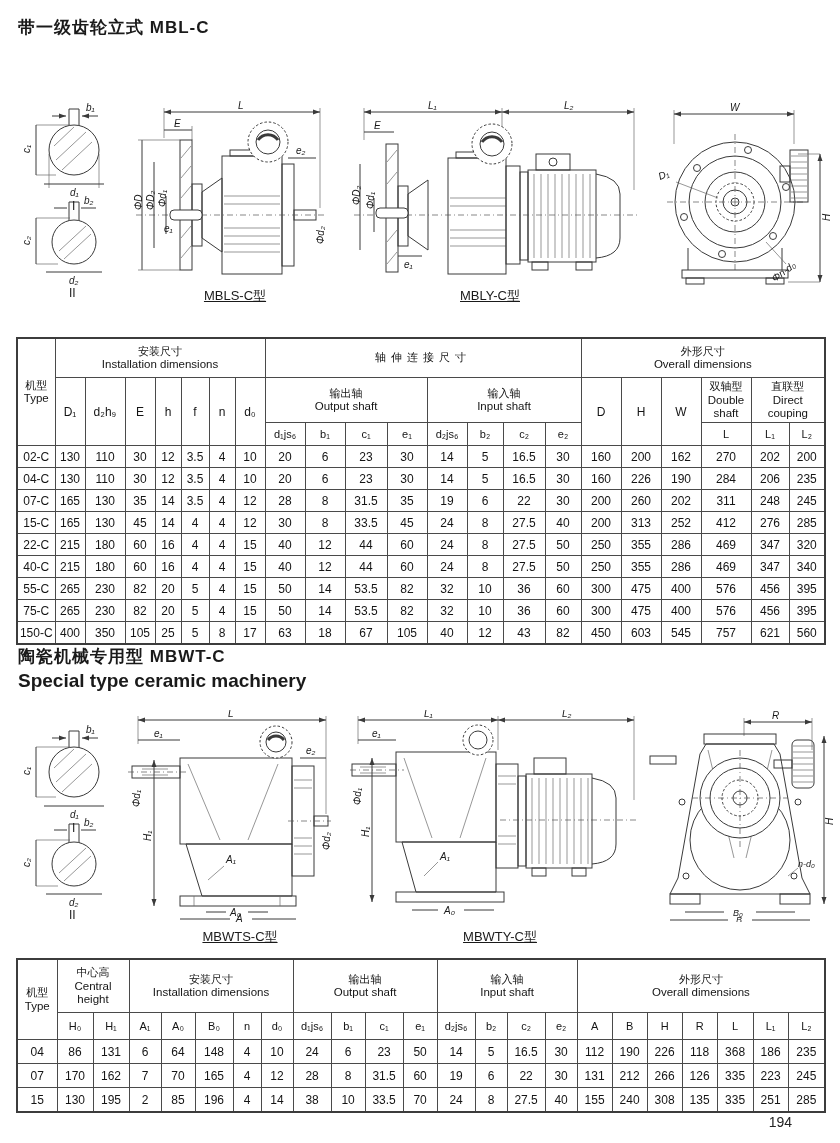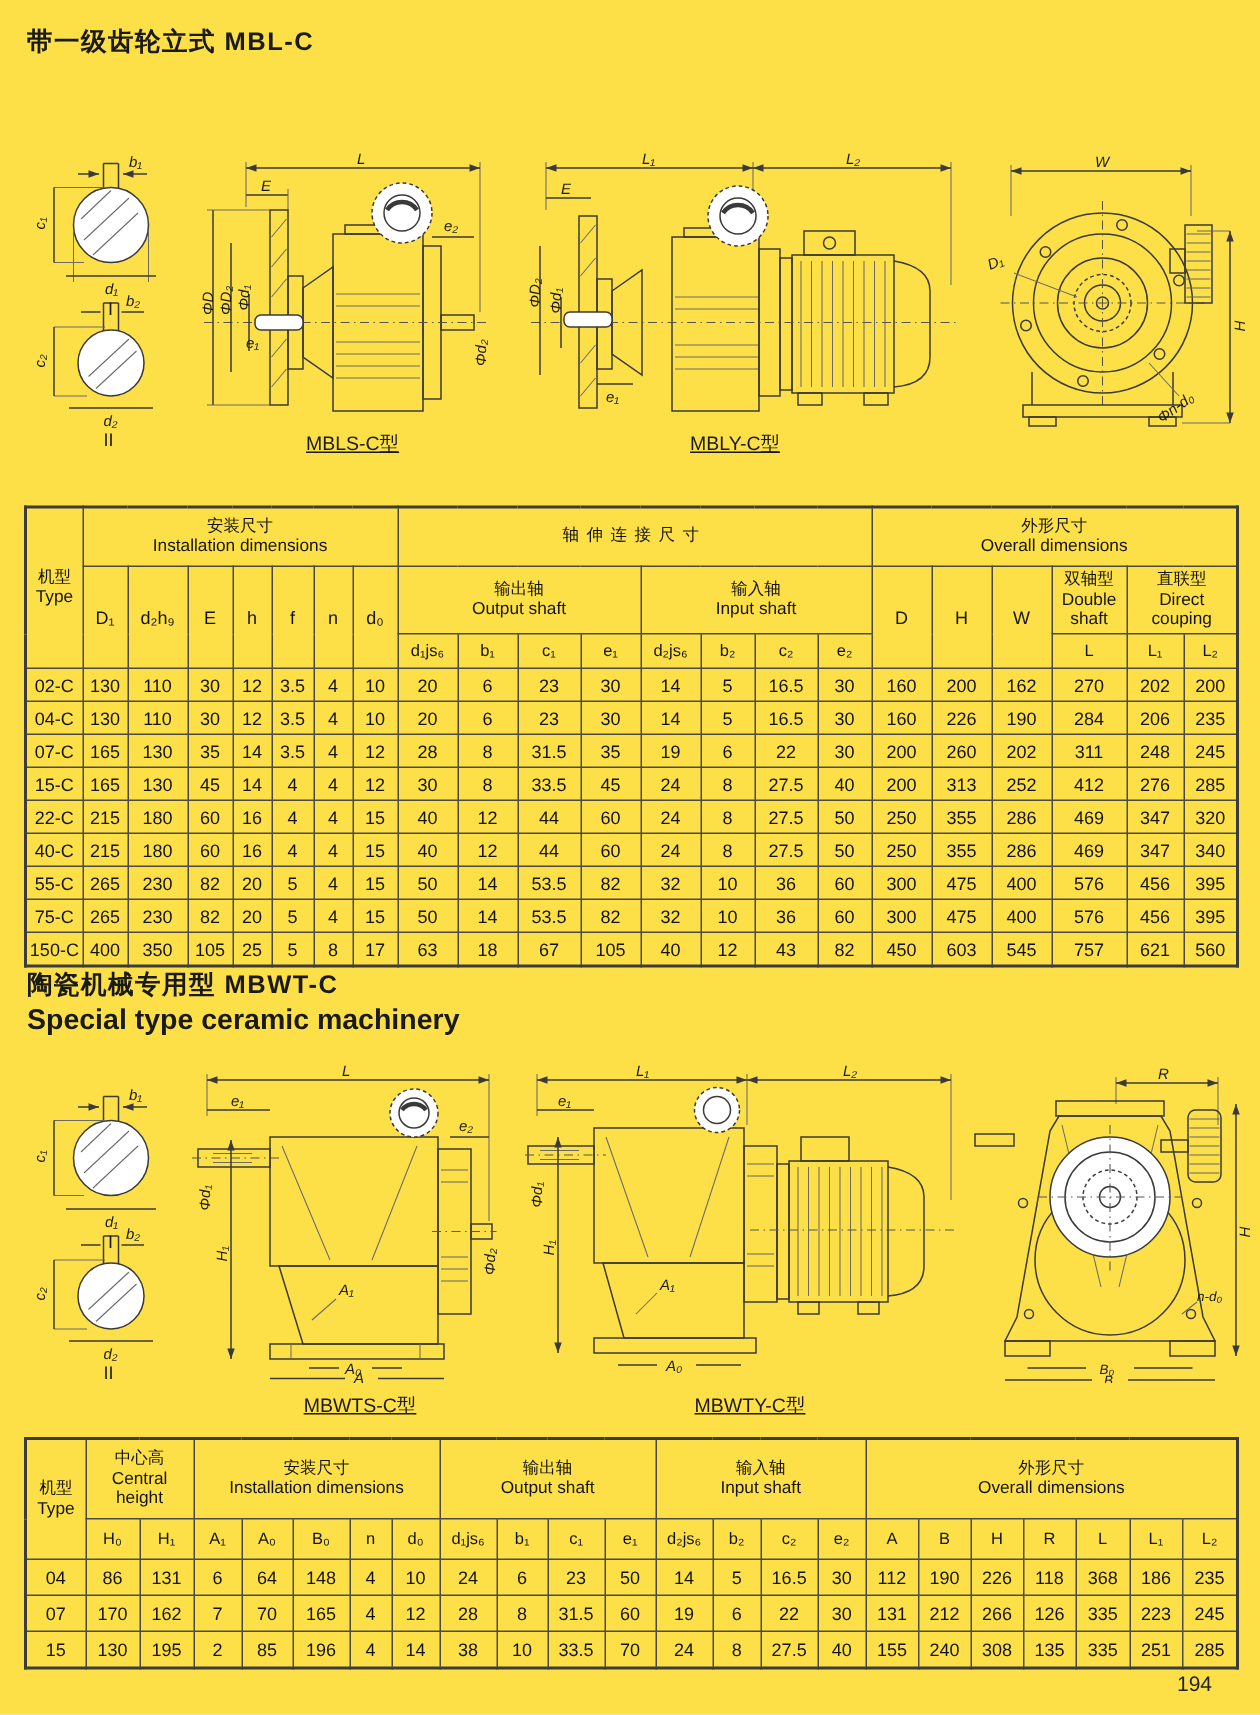--- a/index.html
+++ b/index.html
@@ -1,16 +1,16 @@
 <!DOCTYPE html>
 <html><head>
 <meta charset="utf-8">
 <style>
   html,body{margin:0;padding:0;background:#e8e8e8;}
-  .page{position:relative;width:840px;height:1143px;background:#fde047;
+  .page{position:relative;width:840px;height:1143px;background:#ffffff;
         font-family:"Liberation Sans",sans-serif;color:#1a1a1a;overflow:hidden;}
   .abs{position:absolute;}
   .title-zh{font-size:17px;font-weight:600;letter-spacing:1px;}
   .title-en{font-size:19px;font-weight:700;margin-top:2px;}
   .caption{font-size:13px;text-align:center;text-decoration:underline;}
   table.spec{border-collapse:collapse;table-layout:fixed;width:808px;font-size:12px;
              border:2px solid #3c3c3c;}
   table.spec th,table.spec td{border:1px solid #4a4a4a;text-align:center;vertical-align:middle;
              padding:0 1px;font-weight:400;color:#141414;overflow:hidden;}
   table.spec td{height:21px;font-size:12px;}
@@ -920,15 +920,15 @@
             <td>308</td>
             <td>135</td>
             <td>335</td>
             <td>251</td>
             <td>285</td>
           </tr>
         </tbody>
     </table>
   </div>
 
-  <div class="abs pagenum" style="right:32px;top:1114px;">194</div>
+  <div class="abs pagenum" style="right:48px;top:1114px;">194</div>
 
 </div>
 
 </body></html>

